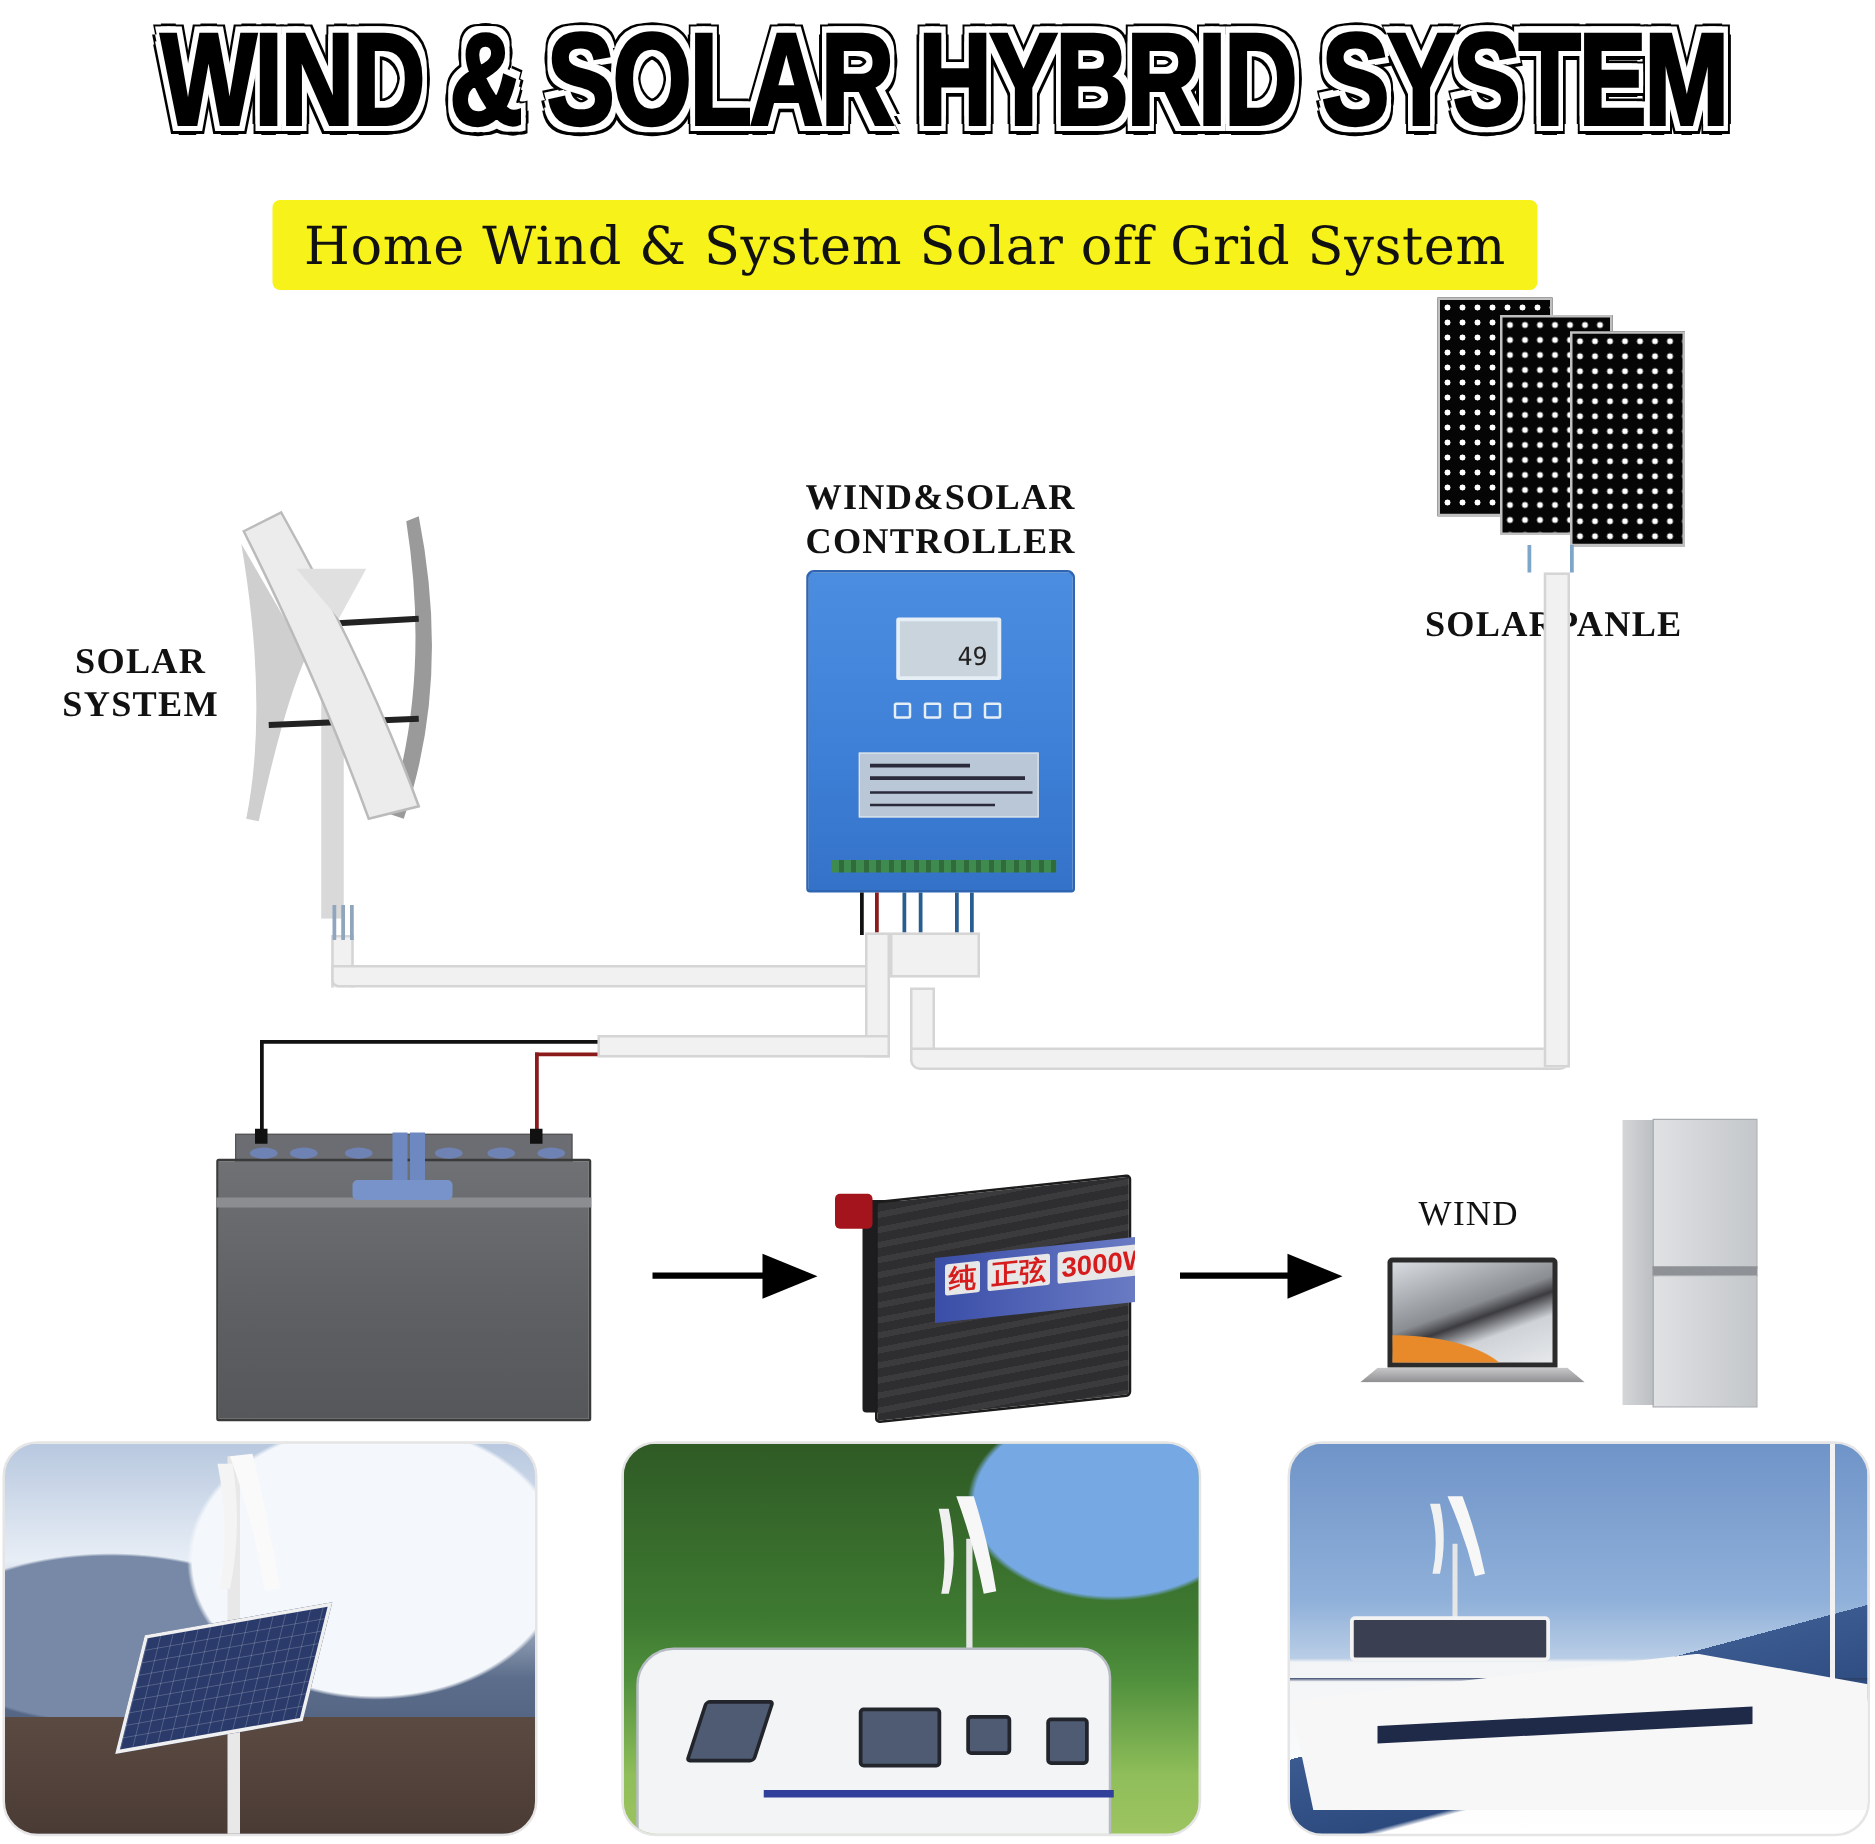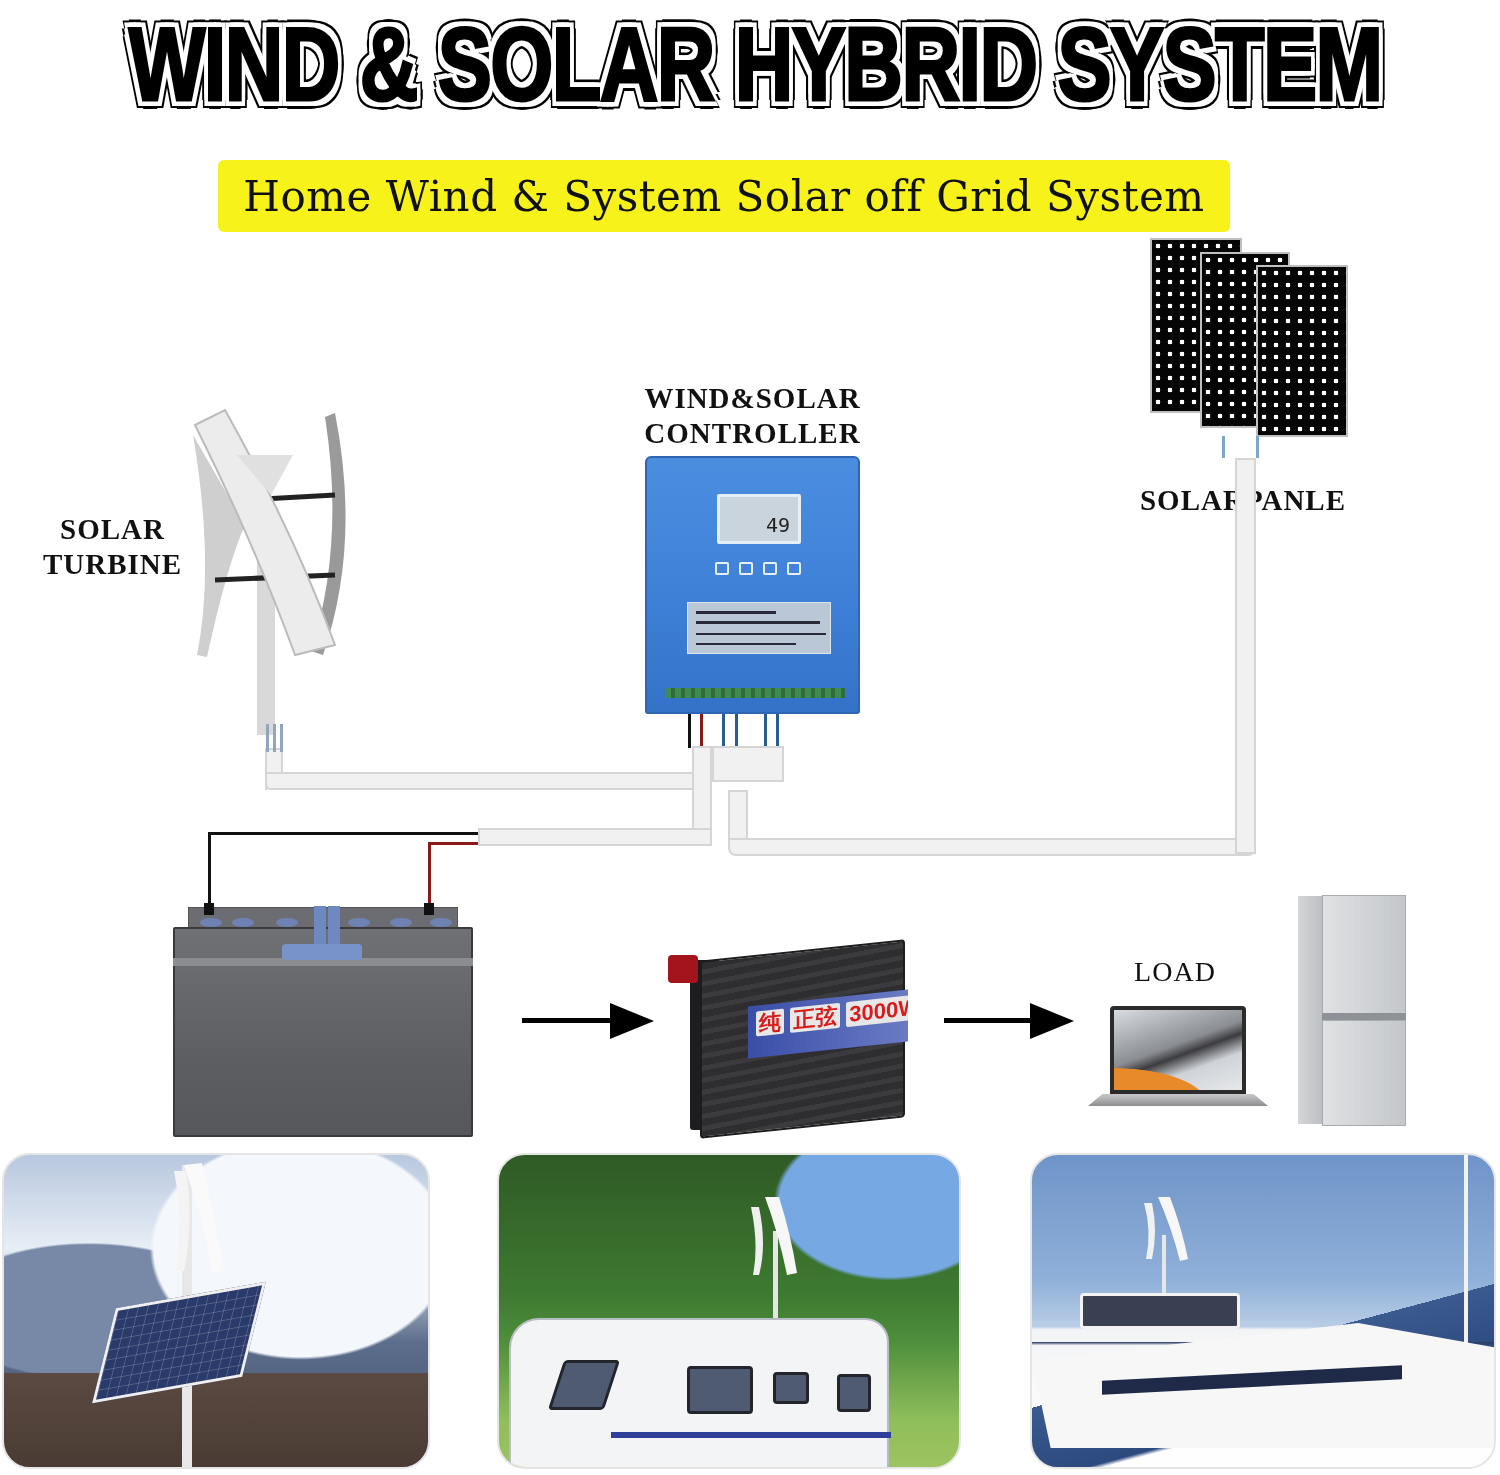--- a/index.html
+++ b/index.html
@@ -232,21 +232,21 @@
 <div class="abs conduit" style="left:728px;top:790px;width:20px;height:66px;border-radius:0 0 0 10px;"></div>
 <div class="abs conduit" style="left:728px;top:838px;width:528px;height:18px;border-radius:0 0 8px 8px;"></div>
 <div class="abs conduit" style="left:1235px;top:458px;width:21px;height:396px;"></div>
 
 <div class="abs" style="left:208px;top:832px;width:270px;height:3px;background:#111;"></div>
 <div class="abs" style="left:208px;top:832px;width:3px;height:82px;background:#111;"></div>
 <div class="abs" style="left:428px;top:842px;width:50px;height:3px;background:#8b1a1a;"></div>
 <div class="abs" style="left:428px;top:842px;width:3px;height:70px;background:#8b1a1a;"></div>
 
 <div class="abs label" style="left:30px;top:497px;width:165px;">SOLAR</div>
-<div class="abs label" style="left:30px;top:532px;width:165px;">TURBINE</div>
+<div class="abs label" style="left:30px;top:532px;width:165px;">SYSTEM</div>
 <svg class="abs" style="left:185px;top:405px;" width="180" height="330" viewBox="0 0 180 330">
   <rect x="72" y="140" width="18" height="190" fill="#d9d9d9"></rect>
   <path d="M8 30 Q30 160 12 250 L22 252 Q42 160 60 120 Z" fill="#cfcfcf"></path>
   <path d="M150 8 Q176 140 138 250 L126 246 Q160 140 140 12 Z" fill="#9a9a9a"></path>
   <line x1="60" y1="95" x2="150" y2="90" stroke="#222" stroke-width="5"></line>
   <line x1="30" y1="175" x2="150" y2="170" stroke="#222" stroke-width="5"></line>
   <path d="M10 20 L40 5 Q110 130 150 240 L110 250 Q70 140 10 20 Z" fill="#ececec" stroke="#bbb" stroke-width="2"></path>
   <path d="M52 50 L108 50 L86 90 Z" fill="#e0e0e0"></path>
 </svg>
 <div class="abs" style="left:266px;top:724px;width:3px;height:28px;background:#8fa6bd;"></div>
@@ -276,21 +276,21 @@
 <div class="abs red-cap"></div>
 <div class="abs inverter-label">
   <span class="red">纯</span>
   <span class="red">正弦</span>
   <span class="red">3000W</span>
 </div>
 
 <div class="abs arrow-line" style="left:944px;top:1018px;width:92px;"></div>
 <div class="abs arrow-head" style="left:1030px;top:1003px;"></div>
 
-<div class="abs" style="left:1120px;top:956px;width:110px;font-family:'Liberation Serif',serif;font-size:28px;text-align:center;color:#111;letter-spacing:1px;">LOAD</div>
+<div class="abs" style="left:1120px;top:956px;width:110px;font-family:'Liberation Serif',serif;font-size:28px;text-align:center;color:#111;letter-spacing:1px;">WIND</div>
 <div class="abs laptop-screen">
     <div class="laptop-display"></div>
   </div>
 <div class="abs laptop-base"></div>
 <div class="abs fridge-side"></div>
 <div class="abs fridge-door"></div>
 <div class="abs fridge-gap"></div>
 <div class="abs fridge-door2"></div>
 
 <div class="abs photo photo-snow">

